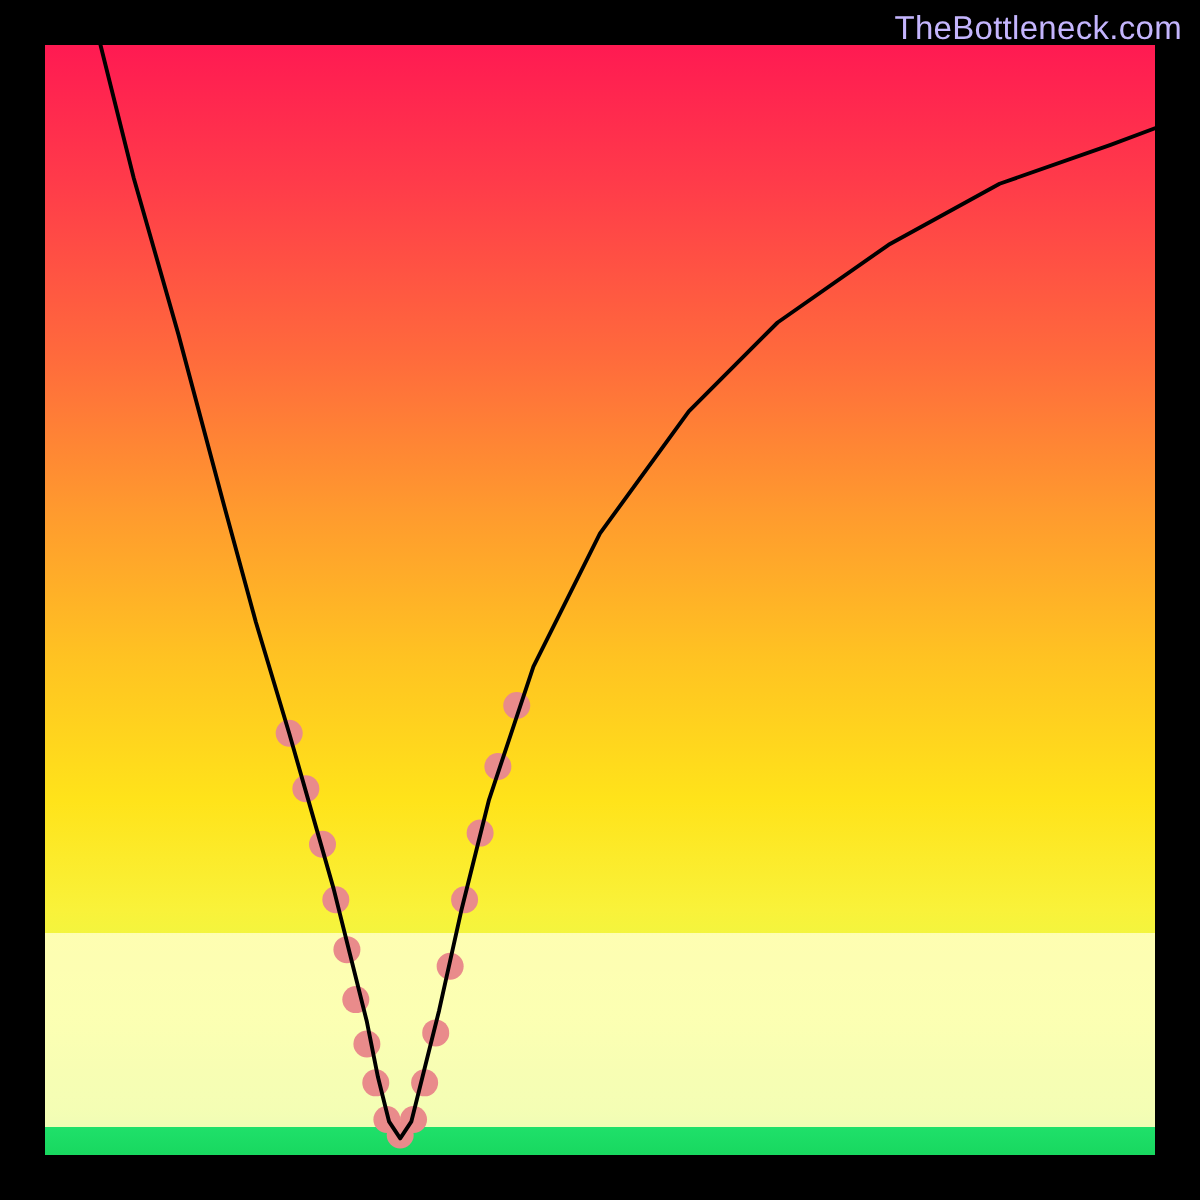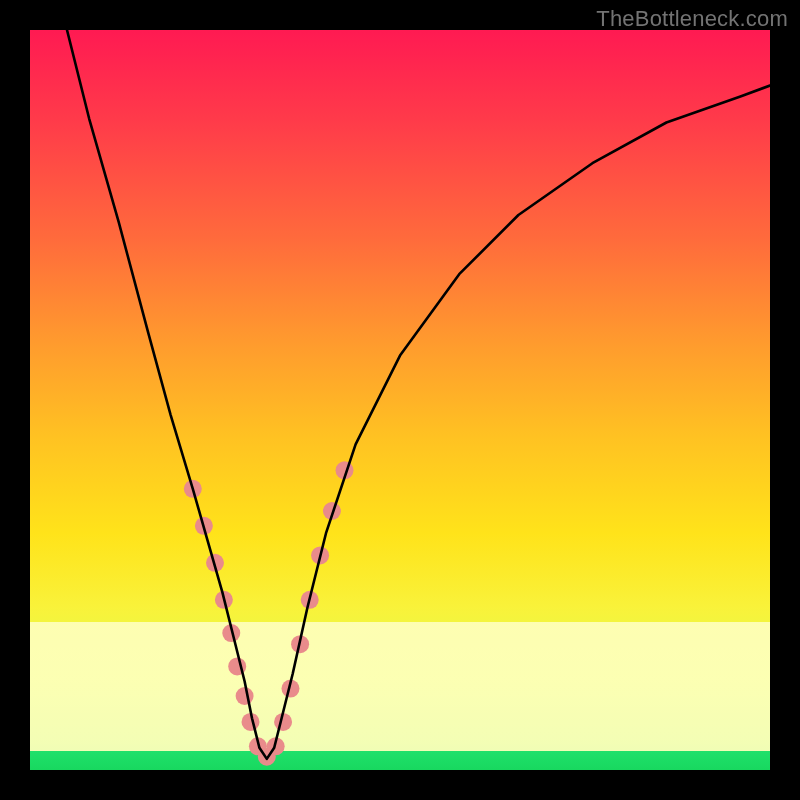--- a/index.html
+++ b/index.html
@@ -45,21 +45,21 @@
         #f9f23a 78%,
         #deff4a 88%,
         #8cf25a 96%,
         #2ee06c 100%
       );
   }
   .watermark {
     position: absolute;
     top: 6px;
     right: 12px;
-    color: #737373;
+    color: #c4b5fd;
     font-size: 22px;
     font-weight: 500;
     letter-spacing: 0.2px;
     user-select: none;
   }
   svg.curve {
     position: absolute;
     inset: 0;
     width: 100%;
     height: 100%;

